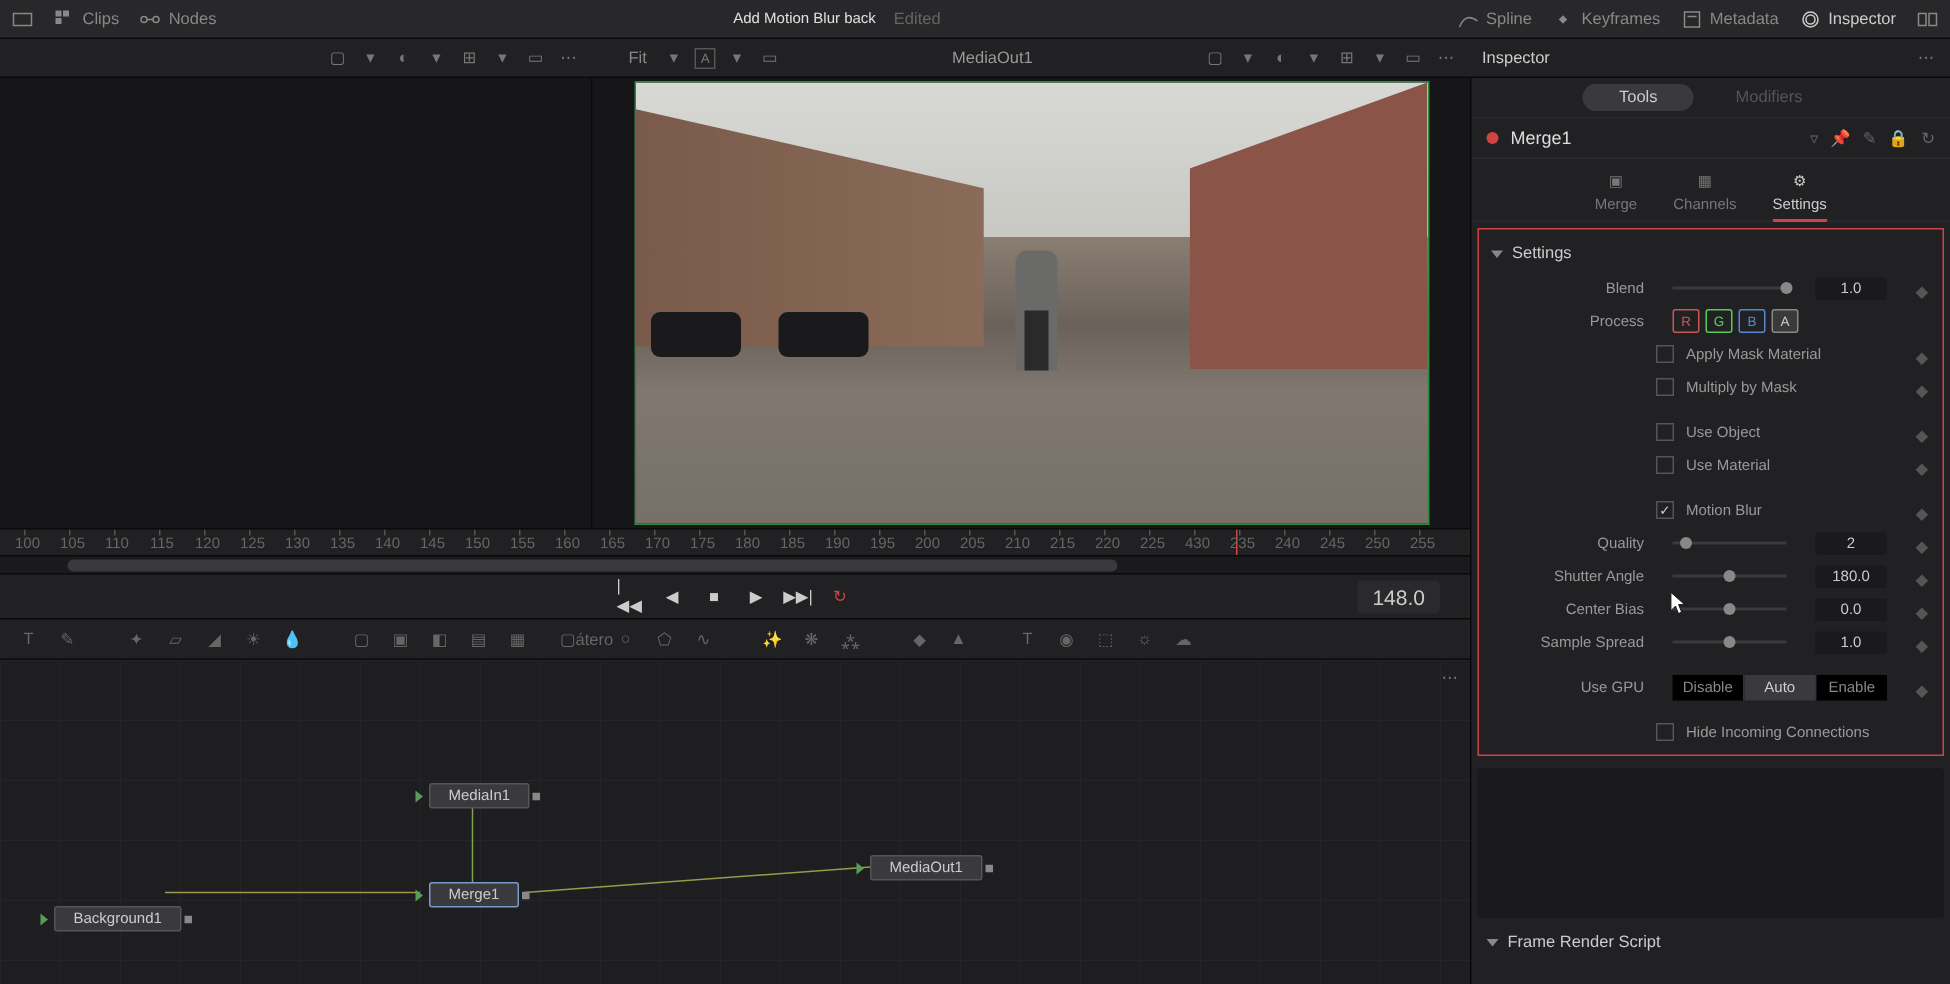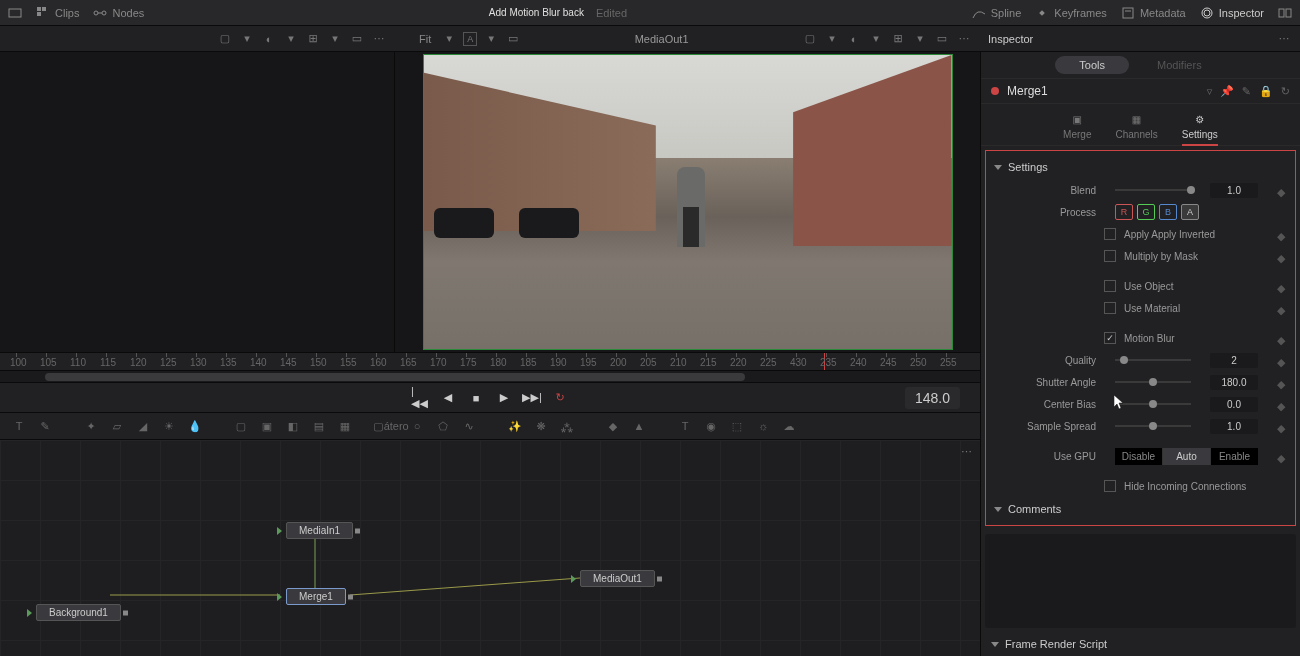--- a/index.html
+++ b/index.html
@@ -444,21 +444,21 @@
           <div class="channel-chip r">R</div>
           <div class="channel-chip g">G</div>
           <div class="channel-chip b">B</div>
           <div class="channel-chip a">A</div>
         </div>
       </div>
 
       <div class="check-row">
           <div class="prop-label"></div>
           <div class="checkbox"></div>
-          <div class="check-label">Apply Apply Inverted</div>
+          <div class="check-label">Apply Mask Material</div>
           <div class="key-diamond">◆</div>
         </div>
       <div class="check-row">
           <div class="prop-label"></div>
           <div class="checkbox"></div>
           <div class="check-label">Multiply by Mask</div>
           <div class="key-diamond">◆</div>
         </div>
       <div style="height:8px"></div>
       <div class="check-row">
@@ -524,24 +524,20 @@
         </div>
         <div class="key-diamond">◆</div>
       </div>
       <div style="height:8px"></div>
       <div class="check-row">
           <div class="prop-label"></div>
           <div class="checkbox"></div>
           <div class="check-label">Hide Incoming Connections</div>
         </div>
 
-      <div class="section-hdr">
-          <div class="chevron"></div>
-          <span>Comments</span>
-        </div>
     </div>
     <div class="comments-box"></div>
     <div class="section-hdr" style="padding-left:10px">
         <div class="chevron"></div>
         <span>Frame Render Script</span>
       </div>
   </div>
 </div>
 
 <div class="cursor-ptr">

